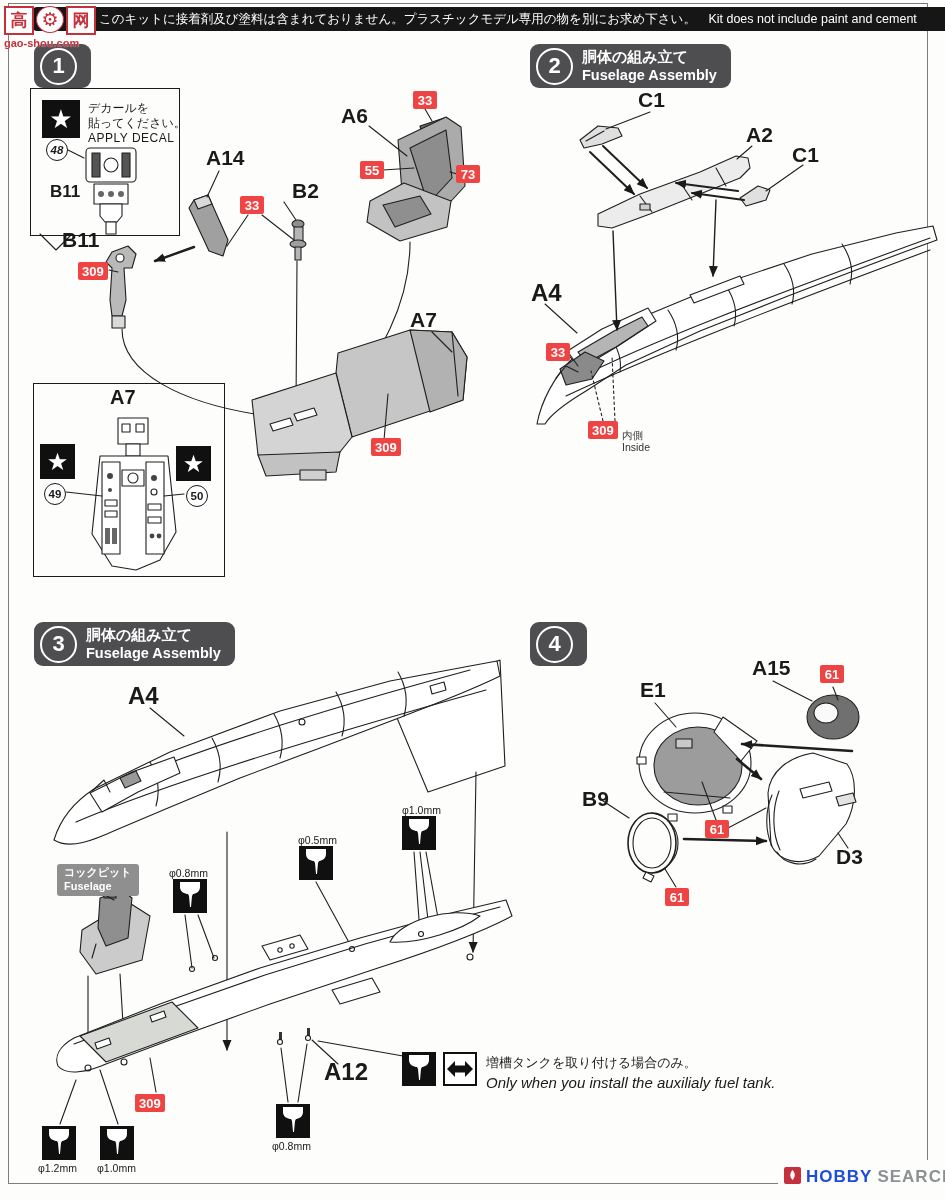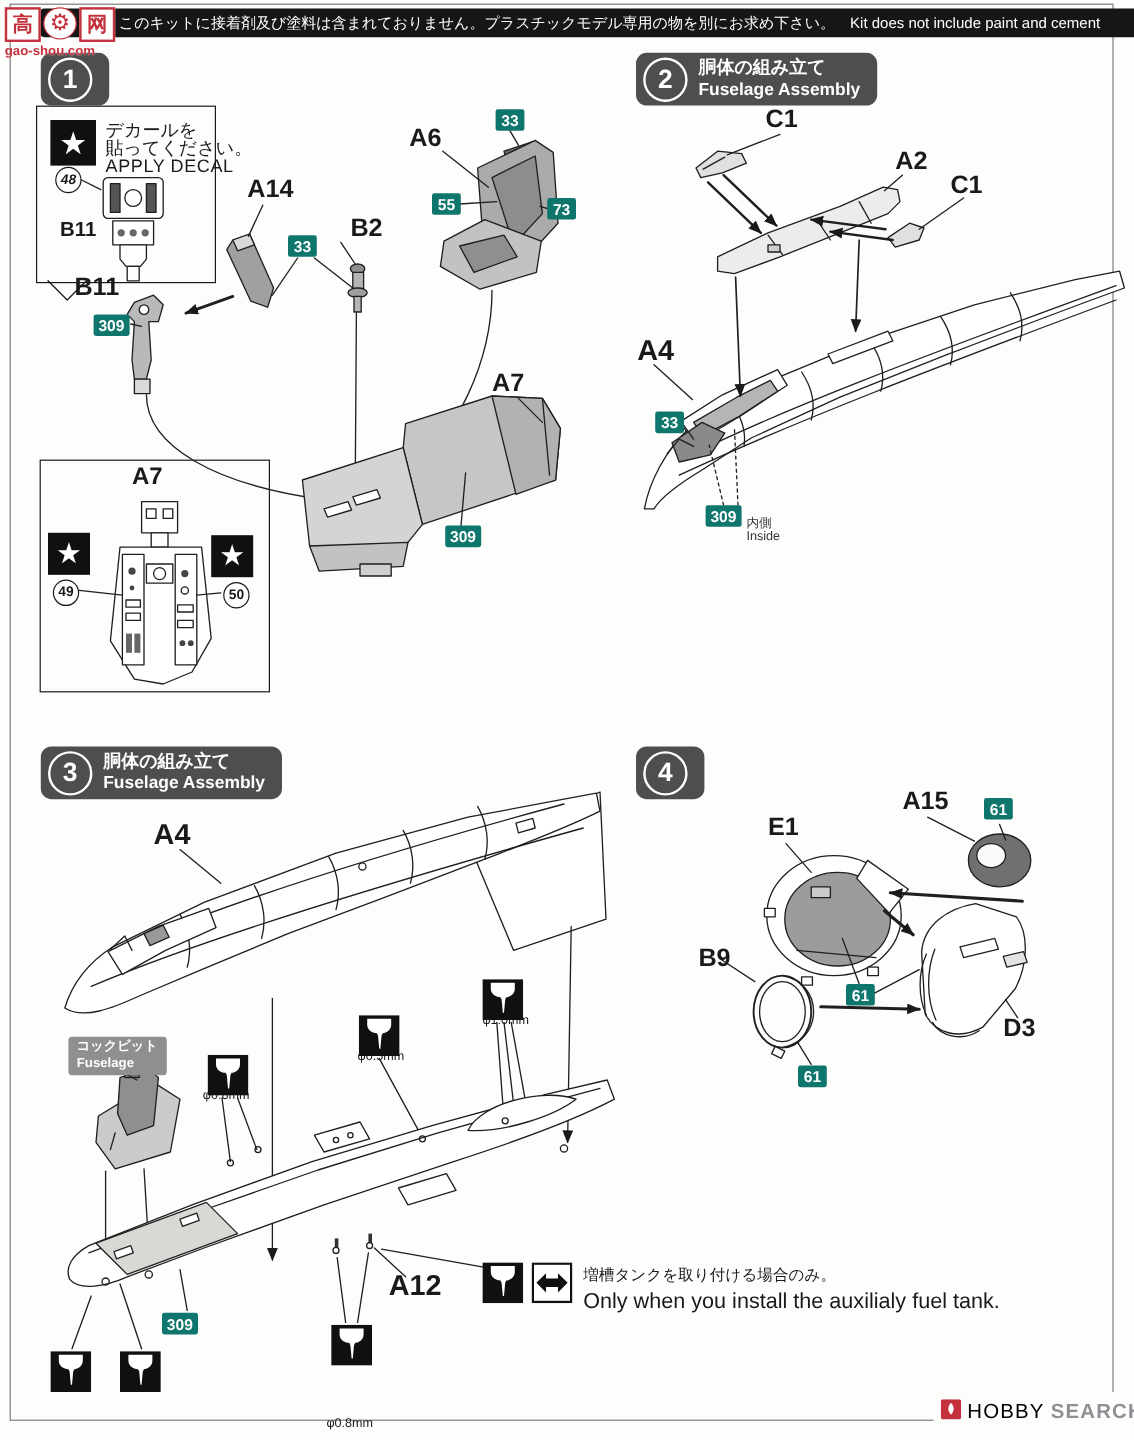--- a/index.html
+++ b/index.html
@@ -26,37 +26,37 @@
                border-radius:9px;padding:0 14px 0 6px;}
   .step-num{width:33px;height:33px;border:2.5px solid #fff;border-radius:50%;color:#fff;
             font-weight:bold;font-size:22px;display:flex;align-items:center;justify-content:center;flex:none;}
   .step-titles{color:#fff;font-weight:bold;line-height:1.3;white-space:nowrap;}
   .t-jp{font-size:15px;}
   .t-en{font-size:14.5px;}
   
   .pl{font-weight:bold;font-size:21px;white-space:nowrap;}
   .pl.lg{font-size:24px;}
   .pl.md{font-size:17px;}
-  .pc{background:#0f766e;color:#fff;font-weight:bold;font-size:13px;line-height:1;
+  .pc{background:#ef4444;color:#fff;font-weight:bold;font-size:13px;line-height:1;
       padding:3px 4px 2px;border-radius:2px;min-width:16px;text-align:center;white-space:nowrap;}
   .cn{width:22px;height:22px;border:1.6px solid #1a1a1a;border-radius:50%;background:#fff;
       font-weight:bold;font-size:11.5px;display:flex;align-items:center;justify-content:center;box-sizing:border-box;}
   .starbox{background:#101010;color:#fff;display:flex;align-items:center;justify-content:center;}
   .outline-box{border:1.6px solid #1a1a1a;background:transparent;}
-  .note-txt{font-size:15px;line-height:15px;white-space:nowrap;}
+  .note-txt{font-size:12px;line-height:15px;white-space:nowrap;}
   .small-lbl{font-size:10.5px;color:#333;white-space:nowrap;}
-  .drill-lbl{font-size:10.5px;color:#1a1a1a;white-space:nowrap;margin-top:40px;}
+  .drill-lbl{font-size:10.5px;color:#1a1a1a;white-space:nowrap;}
   .graybox{background:#8f8f8f;color:#fff;border-radius:3px;padding:2px 7px;font-weight:bold;
            font-size:11px;line-height:1.25;white-space:nowrap;}
   .fuel-jp{font-size:13px;white-space:nowrap;}
-  .fuel-en{font-size:18px;white-space:nowrap;}
+  .fuel-en{font-size:15px;white-space:nowrap;font-style:italic;}
   
   .hs-logo{left:778px;top:1160px;width:152px;height:34px;background:#fdfdfc;z-index:5;
            display:flex;align-items:center;gap:5px;padding-left:6px;box-sizing:border-box;}
-  .hs-hobby{color:#000000;font-weight:normal;font-size:17px;letter-spacing:1px;}
+  .hs-hobby{color:#1d4ed8;font-weight:bold;font-size:17px;letter-spacing:1px;}
   .hs-search{color:#8d9196;font-weight:bold;font-size:17px;letter-spacing:1px;}
 </style>
 </head>
 <body>
 
 <div id="page">
   <div id="border-frame"></div>
 
   <div>
   <svg id="art" width="945" height="1200" viewBox="0 0 945 1200">

